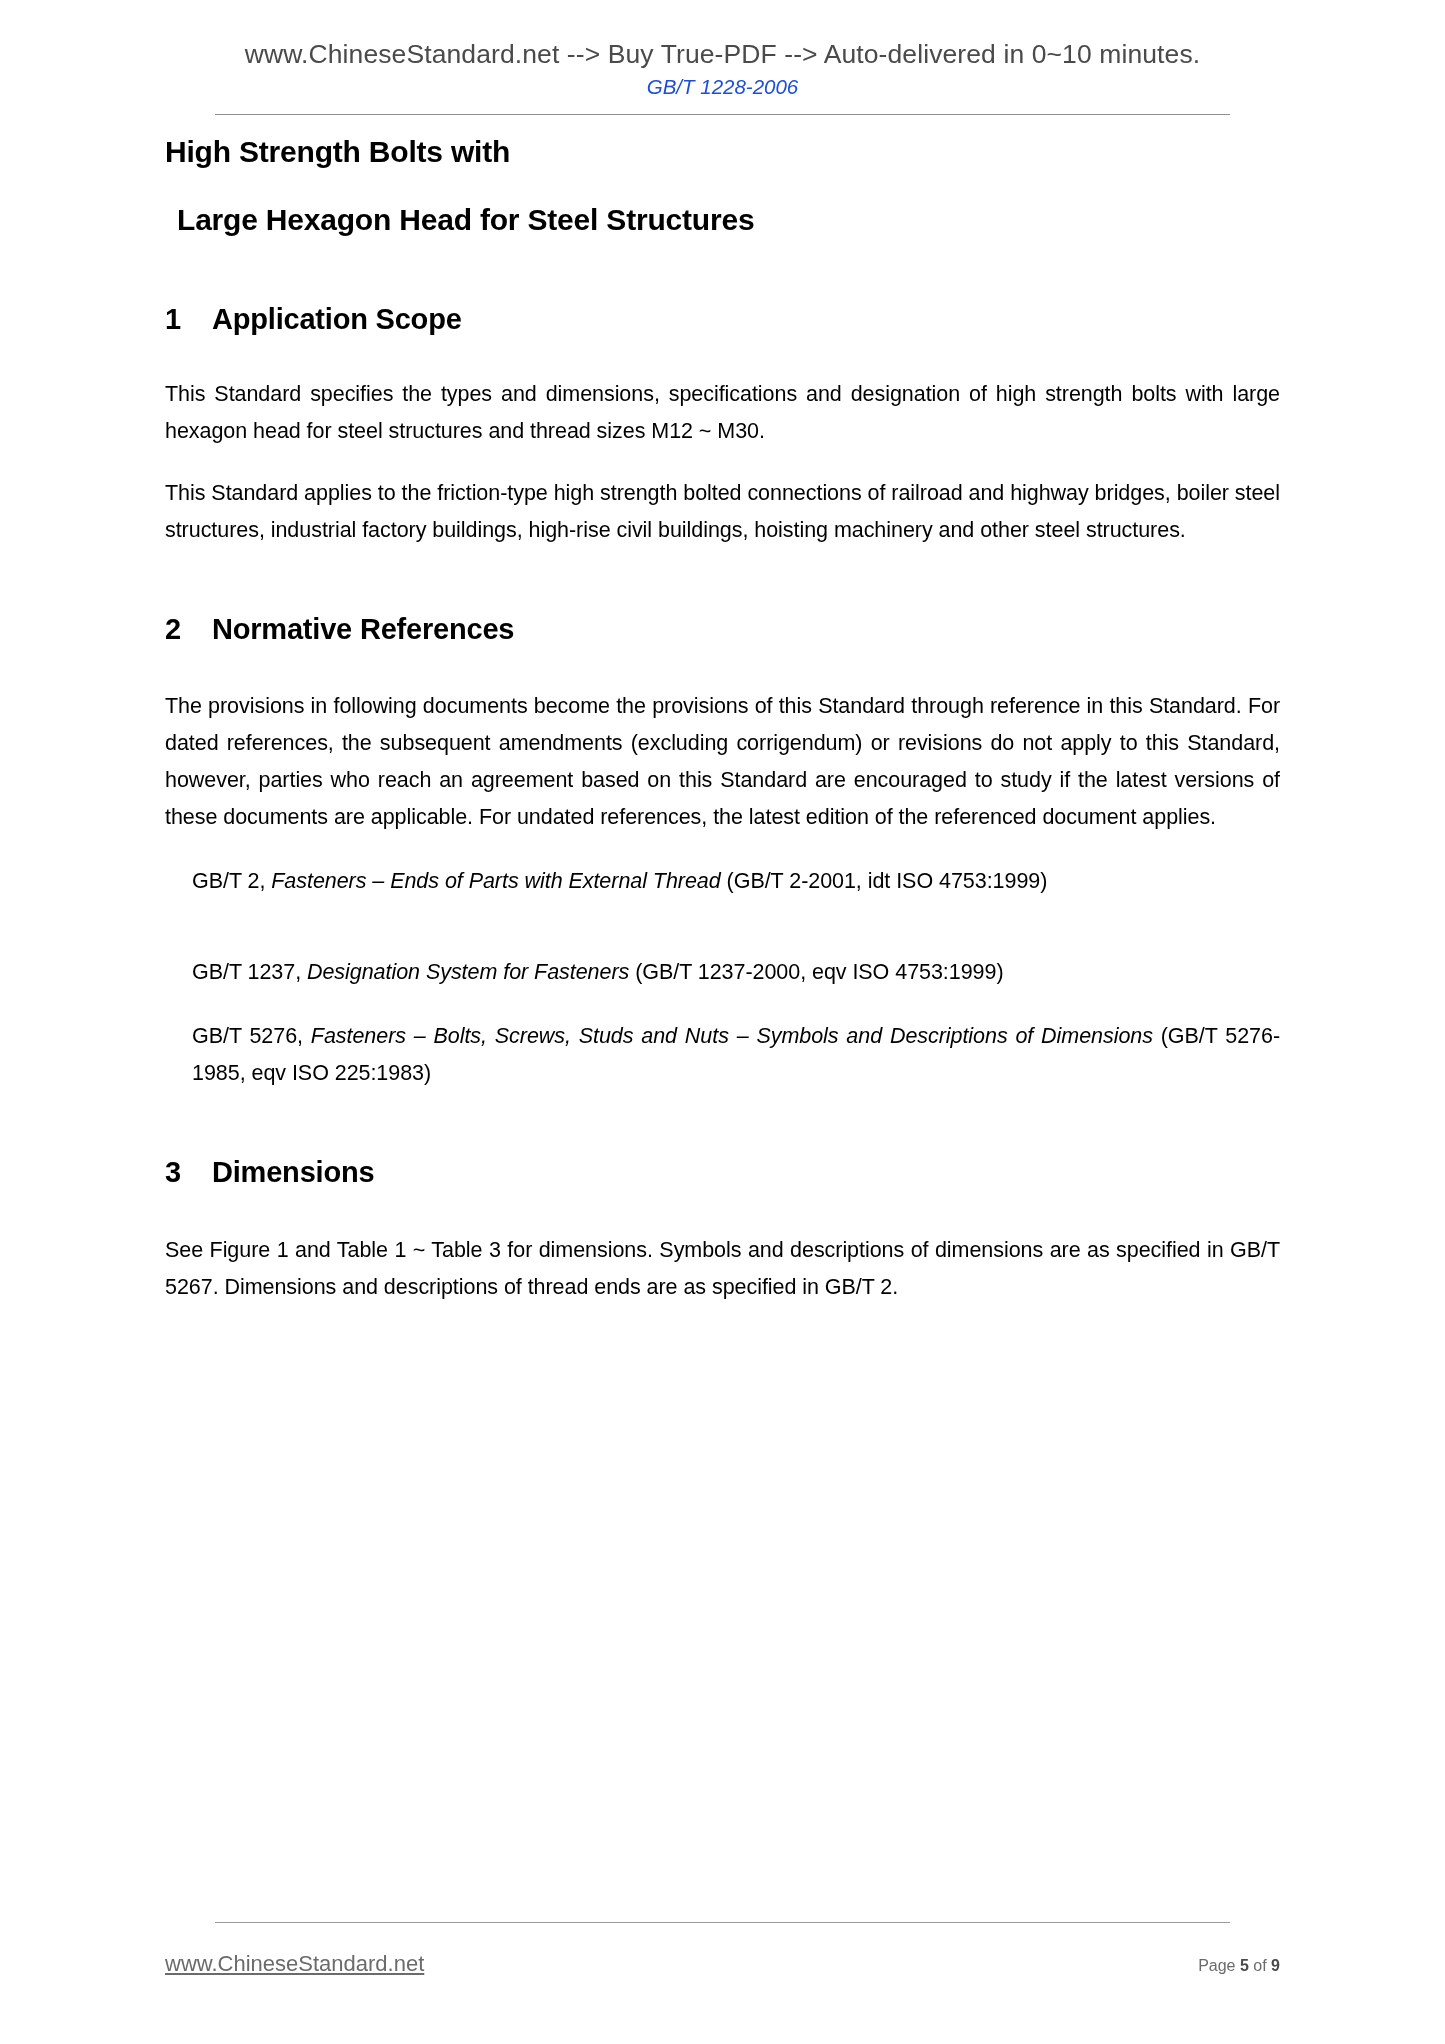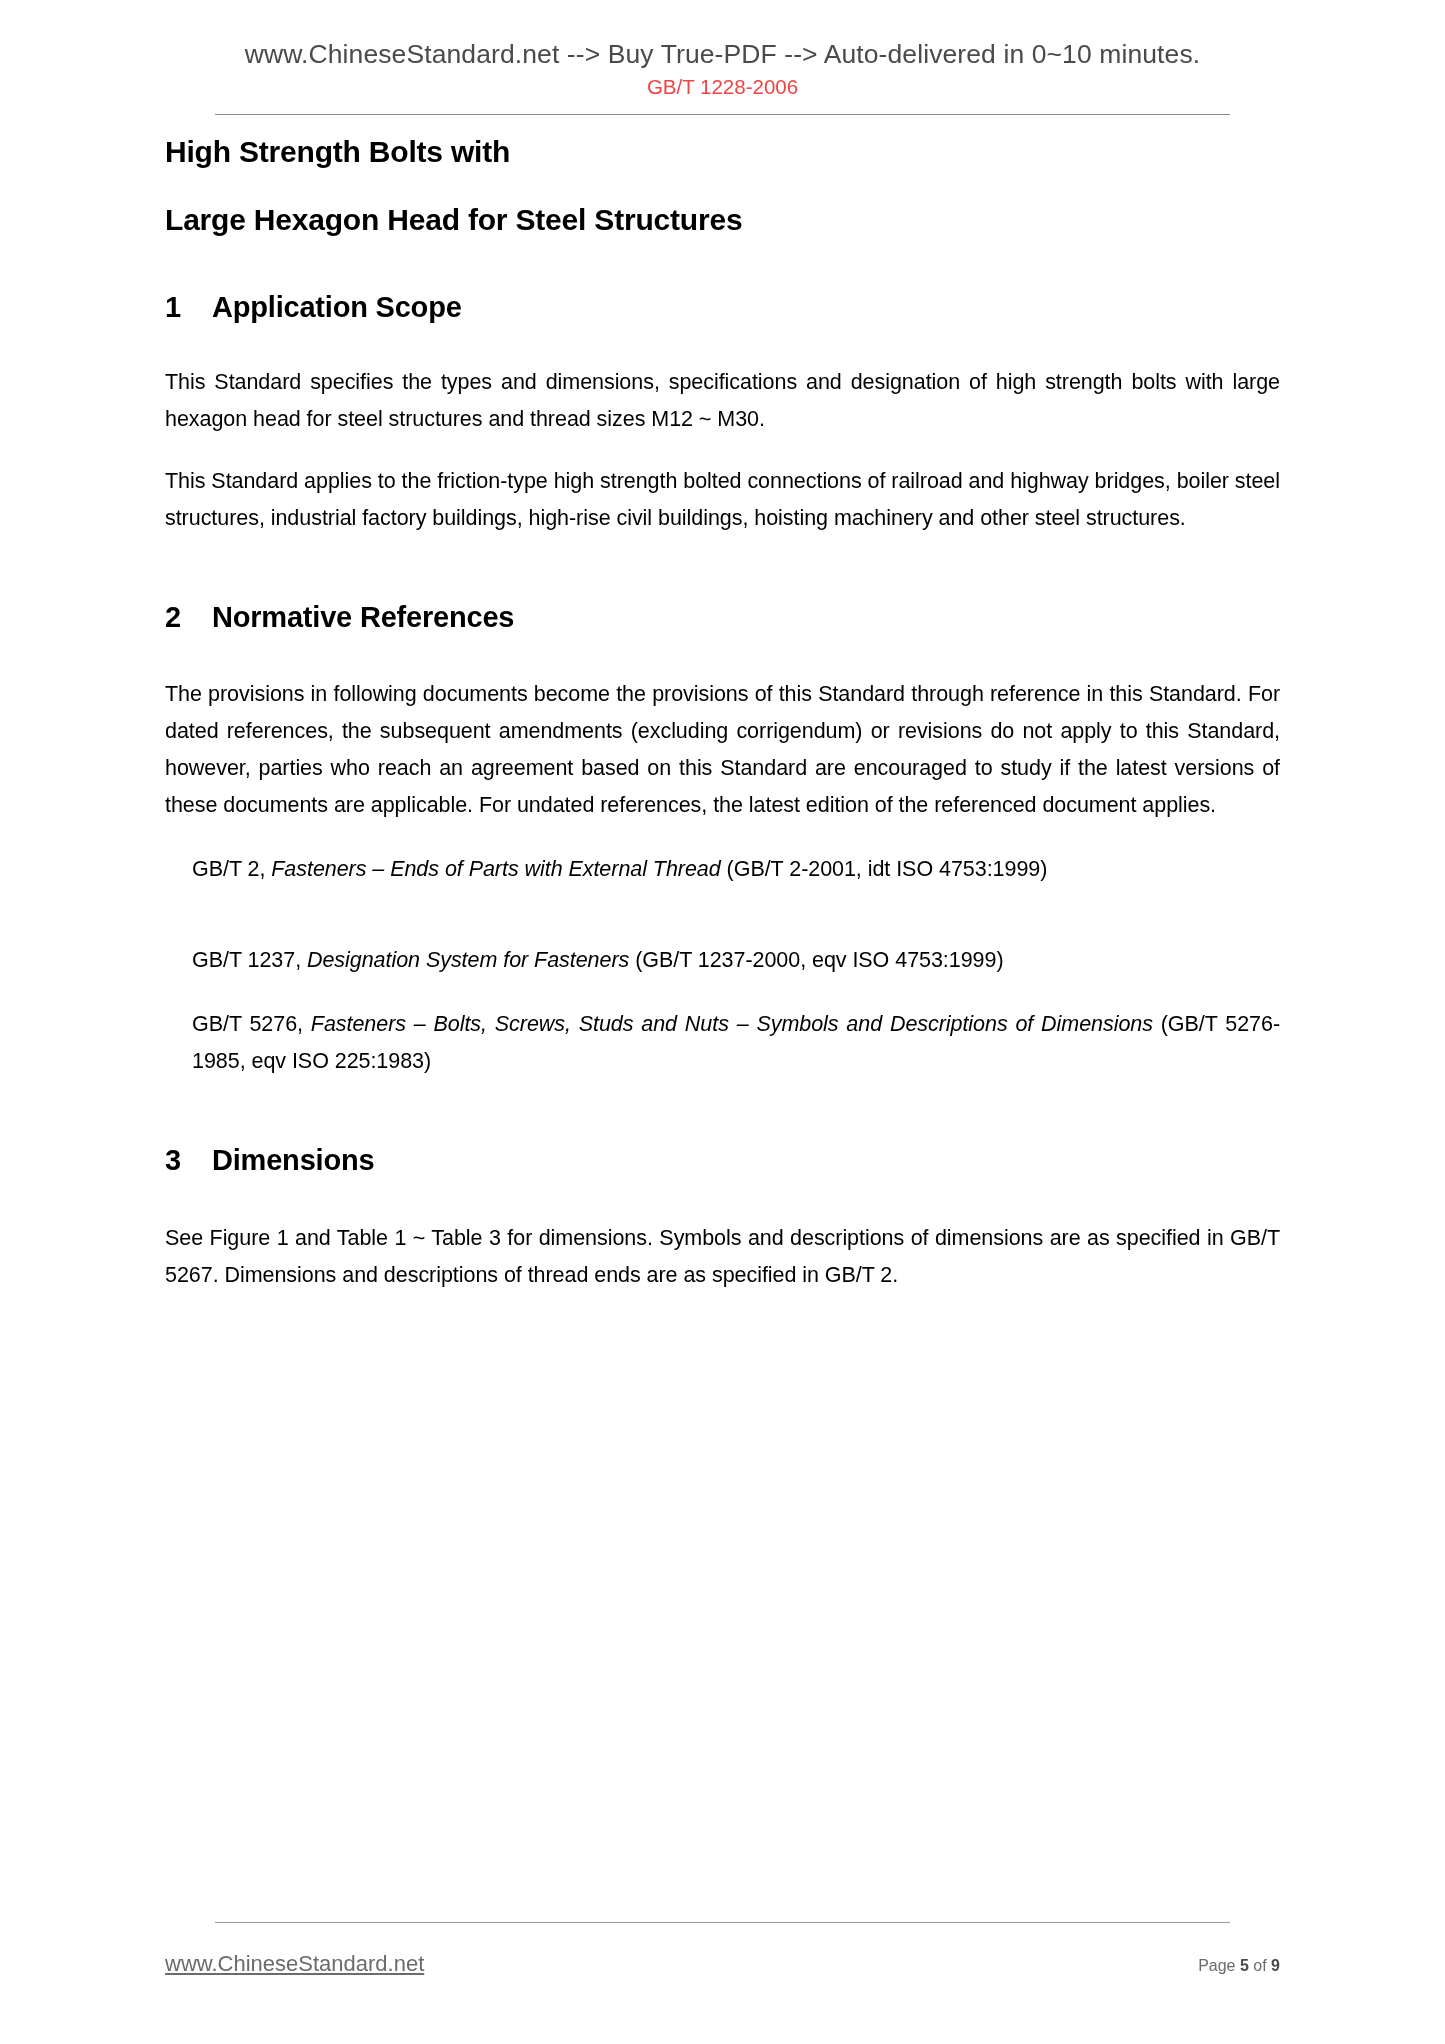--- a/index.html
+++ b/index.html
@@ -32,23 +32,24 @@
   }
   .header-line1 {
     font-size: 26.5px;
     color: #4a4a4a;
     letter-spacing: 0.1px;
     line-height: 1.25;
     white-space: nowrap;
   }
   .header-line2 {
     font-size: 20.5px;
-    color: #ef4444;
+    color: #1d4ed8;
     line-height: 1.35;
     margin-top: 2px;
+    font-style: italic;
   }
   .header-rule {
     position: absolute;
     left: 215px;
     top: 114px;
     width: 1015px;
     height: 1px;
     background: #8e8e8e;
   }
 
@@ -61,21 +62,21 @@
   }
 
   .doc-title {
     text-align: left;
     font-size: 30px;
     font-weight: bold;
     line-height: 1.32;
     letter-spacing: -0.2px;
   }
   .doc-title .tline1 { margin: 0 0 28px 0; }
-  .doc-title .tline2 { margin: 0; }
+  .doc-title .tline2 { margin: 12px; }
 
   h2.section-heading {
     font-size: 29px;
     font-weight: bold;
     margin: 0;
     padding: 0;
     line-height: 1.3;
     letter-spacing: -0.2px;
   }
   h2.section-heading .num {

